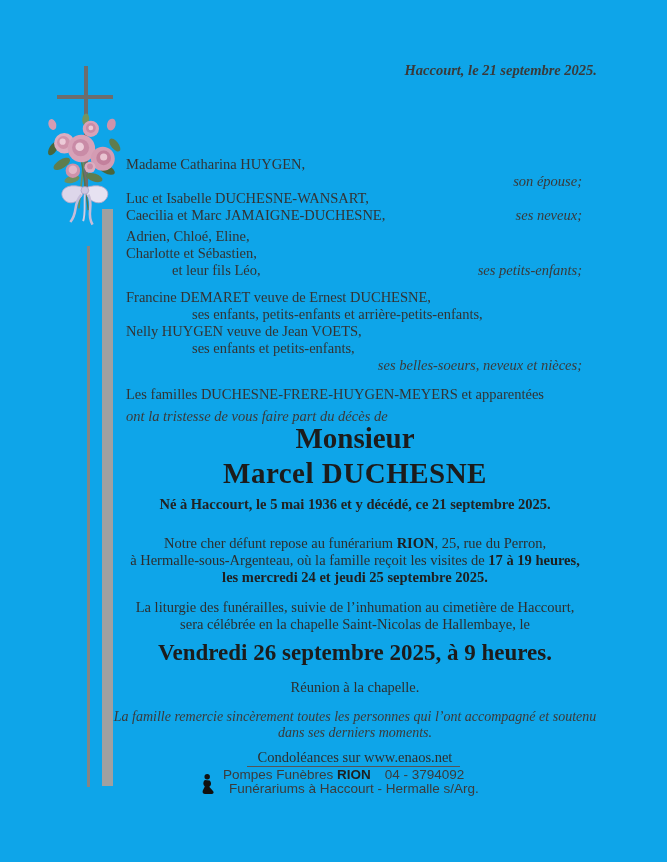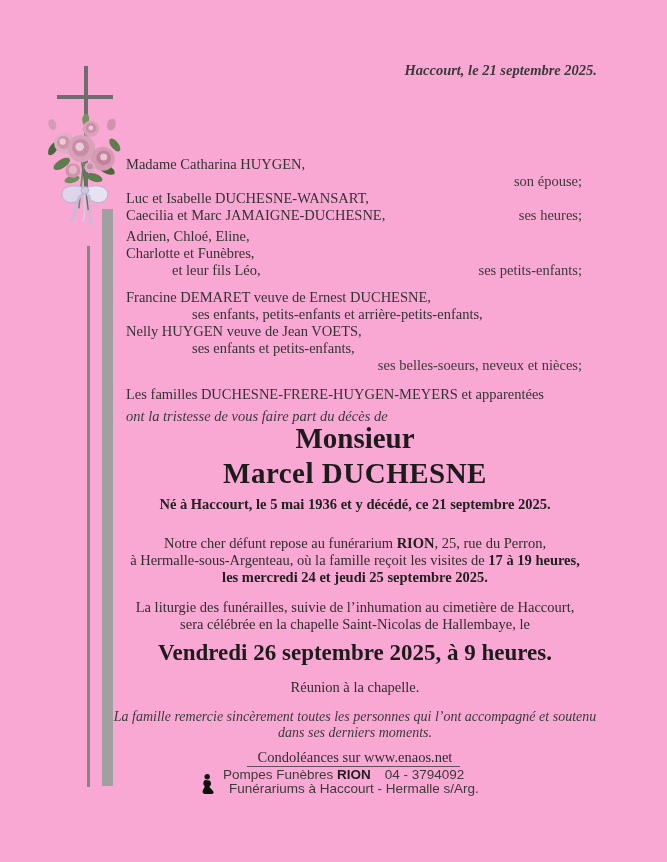--- a/index.html
+++ b/index.html
@@ -1,37 +1,37 @@
 <!DOCTYPE html>
 <html><head>
 <meta charset="utf-8">
 <style>
   html,body{margin:0;padding:0;background:#ffffff;}
   .page{
-    position:relative;width:667px;height:862px;background:#f9a8d4;overflow:hidden;
+    position:relative;width:667px;height:862px;background:#0ea5e9;overflow:hidden;
     font-family:"Liberation Serif","DejaVu Serif",serif;color:#2e2e2e;
   }
   
   .bar-thick{position:absolute;left:102px;top:209px;width:11px;height:577px;background:#a0a0a0;}
   .bar-thin{position:absolute;left:87px;top:246px;width:2.5px;height:541px;background:#858585;}
   .cross-v{position:absolute;left:84px;top:66px;width:3.5px;height:122px;background:#6d6d6d;}
   .cross-h{position:absolute;left:57px;top:95px;width:56px;height:3.5px;background:#6d6d6d;}
   .roses{position:absolute;left:41px;top:104px;width:86px;height:124px;z-index:2;}
   
   .date-line{
     position:absolute;top:62px;right:70px;font-size:14.5px;font-style:italic;font-weight:600;color:#3a3a3a;
   }
   
   .family{
     position:absolute;left:126px;top:156px;width:456px;font-size:14.5px;line-height:17px;color:#333333;
   }
   .frow{height:17px;white-space:nowrap;}
   .frow.flexrow{display:flex;justify-content:space-between;}
   .frow.rright{text-align:right;}
-  .rel{color:#3a3a3a;}
+  .rel{font-style:italic;color:#3a3a3a;}
   .ind1{padding-left:46px;}
   .ind2{padding-left:66px;}
   .grp-g2{margin-top:4px;}
   .grp-g3{margin-top:10px;}
   .grp-g4{margin-top:12px;}
   .intro{margin-top:5px;font-style:italic;color:#3a3a3a;}
   
   .cblock{position:absolute;left:40px;width:630px;text-align:center;}
   .t-monsieur{top:422px;font-size:29px;font-weight:bold;color:#1c1c1c;}
   .t-name{top:457px;font-size:29px;font-weight:bold;color:#1c1c1c;letter-spacing:0.5px;}
@@ -108,26 +108,26 @@
 
   <div class="date-line">Haccourt, le 21 septembre 2025.</div>
 
   <div class="family">
     <div class="frow"><span>Madame Catharina HUYGEN,</span></div>
     <div class="frow rright"><span class="rel">son épouse;</span></div>
 
     <div class="frow"><span>Luc et Isabelle DUCHESNE-WANSART,</span></div>
     <div class="frow flexrow">
       <span>Caecilia et Marc JAMAIGNE-DUCHESNE,</span>
-      <span class="rel">ses heures;</span>
+      <span class="rel">ses neveux;</span>
     </div>
 
     <div class="grp-g2">
       <div class="frow"><span>Adrien, Chloé, Eline,</span></div>
-      <div class="frow"><span>Charlotte et Funèbres,</span></div>
+      <div class="frow"><span>Charlotte et Sébastien,</span></div>
       <div class="frow flexrow">
         <span class="ind1">et leur fils Léo,</span>
         <span class="rel">ses petits-enfants;</span>
       </div>
     </div>
 
     <div class="grp-g3">
       <div class="frow"><span>Francine DEMARET veuve de Ernest DUCHESNE,</span></div>
       <div class="frow"><span class="ind2">ses enfants, petits-enfants et arrière-petits-enfants,</span></div>
       <div class="frow"><span>Nelly HUYGEN veuve de Jean VOETS,</span></div>

